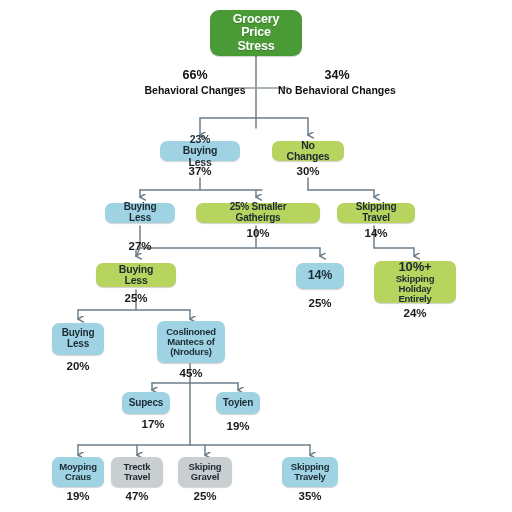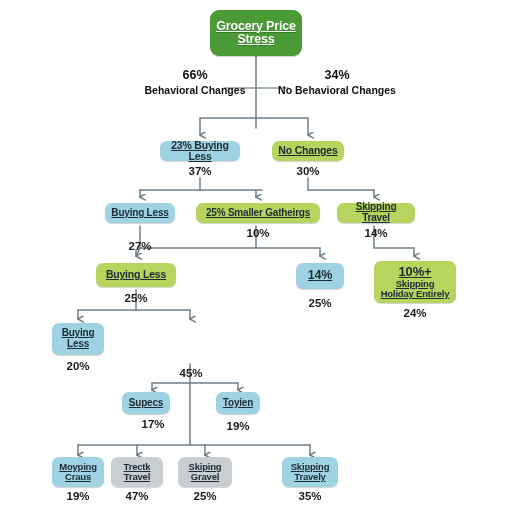--- a/index.html
+++ b/index.html
@@ -19,21 +19,21 @@
     display:flex;align-items:center;justify-content:center;
     text-align:center;
     border-radius:7px;
     font-weight:bold;
     line-height:1.08;
     color:#1c2b33;
     letter-spacing:-0.2px;
     z-index:3;
     box-shadow:0 1px 1px rgba(0,0,0,0.18);
   }
-  .node .lbl{display:block;padding:0 6px;text-decoration:underline;}
+  .node .lbl{display:block;padding:0 13px;}
   .node .lbl .big{display:block;font-size:13px;}
   .node .lbl .sm{display:block;}
 
   .root{
     background:#4a9b35;
     color:#ffffff;
     border-radius:9px;
     font-size:12.5px;
     text-shadow:0 1px 1px rgba(0,0,0,0.22);
   }
@@ -172,20 +172,23 @@
       <span class="sm">Skipping<br>Holiday Entirely</span>
     </span>
   </div>
   <div class="pct" style="left:385px;top:307px;width:60px;">24%</div>
 
   <div class="node blue" style="left:52px;top:323px;width:52px;height:32px;font-size:10px;">
     <span class="lbl">Buying<br>Less</span>
   </div>
   <div class="pct" style="left:48px;top:360px;width:60px;">20%</div>
 
+  <div class="node blue" style="left:157px;top:321px;width:68px;height:42px;font-size:9.5px;">
+    <span class="lbl">Coslinoned<br>Mantecs of<br>(Nrodurs)</span>
+  </div>
   <div class="pct" style="left:161px;top:367px;width:60px;">45%</div>
 
   <div class="node blue" style="left:122px;top:392px;width:48px;height:22px;font-size:10px;">
     <span class="lbl">Supecs</span>
   </div>
   <div class="pct" style="left:123px;top:418px;width:60px;">17%</div>
 
   <div class="node blue" style="left:216px;top:392px;width:44px;height:22px;font-size:10px;">
     <span class="lbl">Toyien</span>
   </div>

